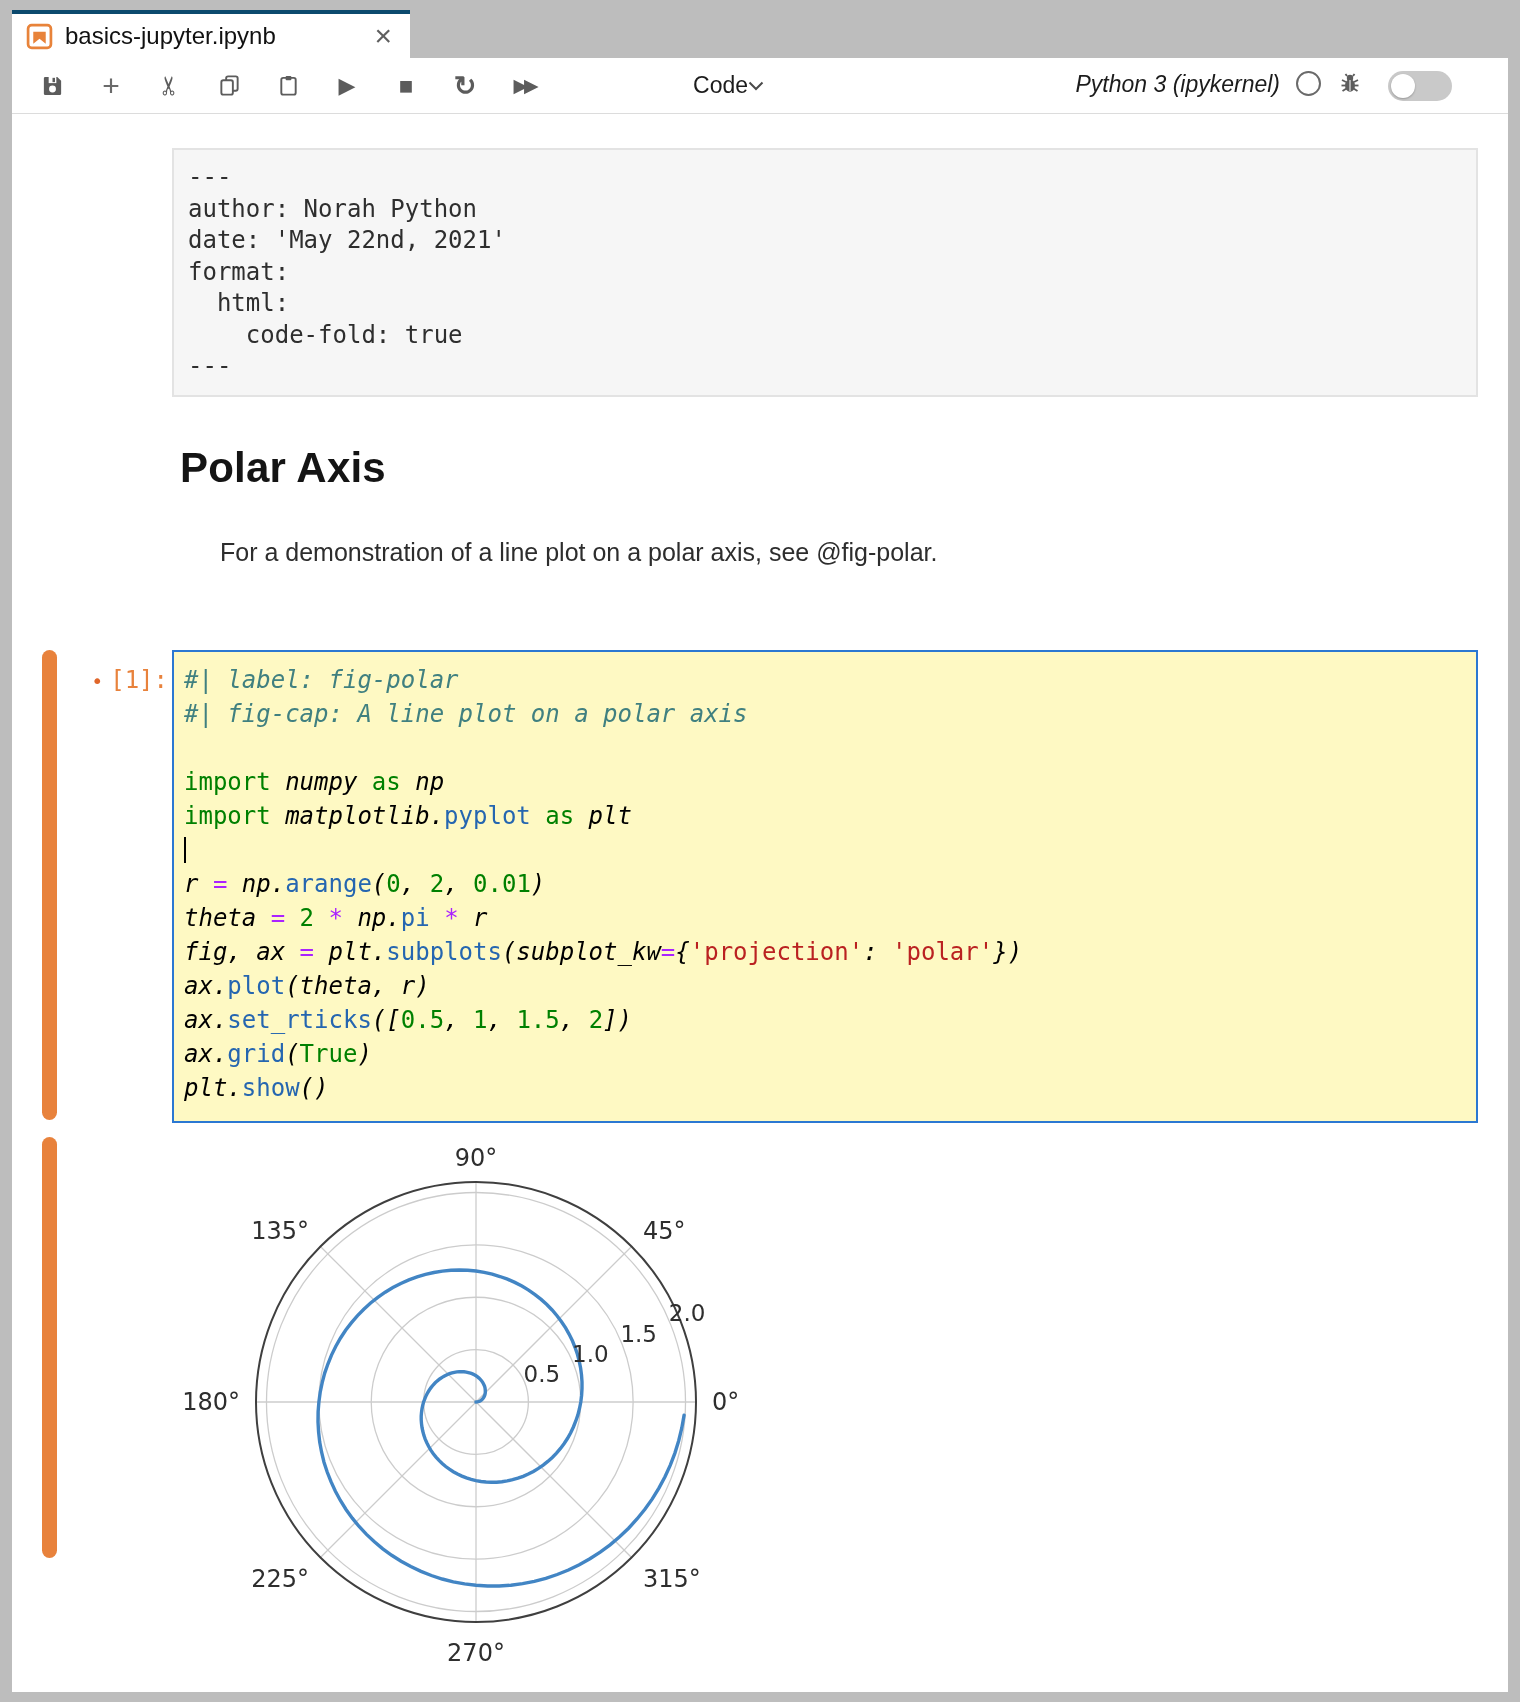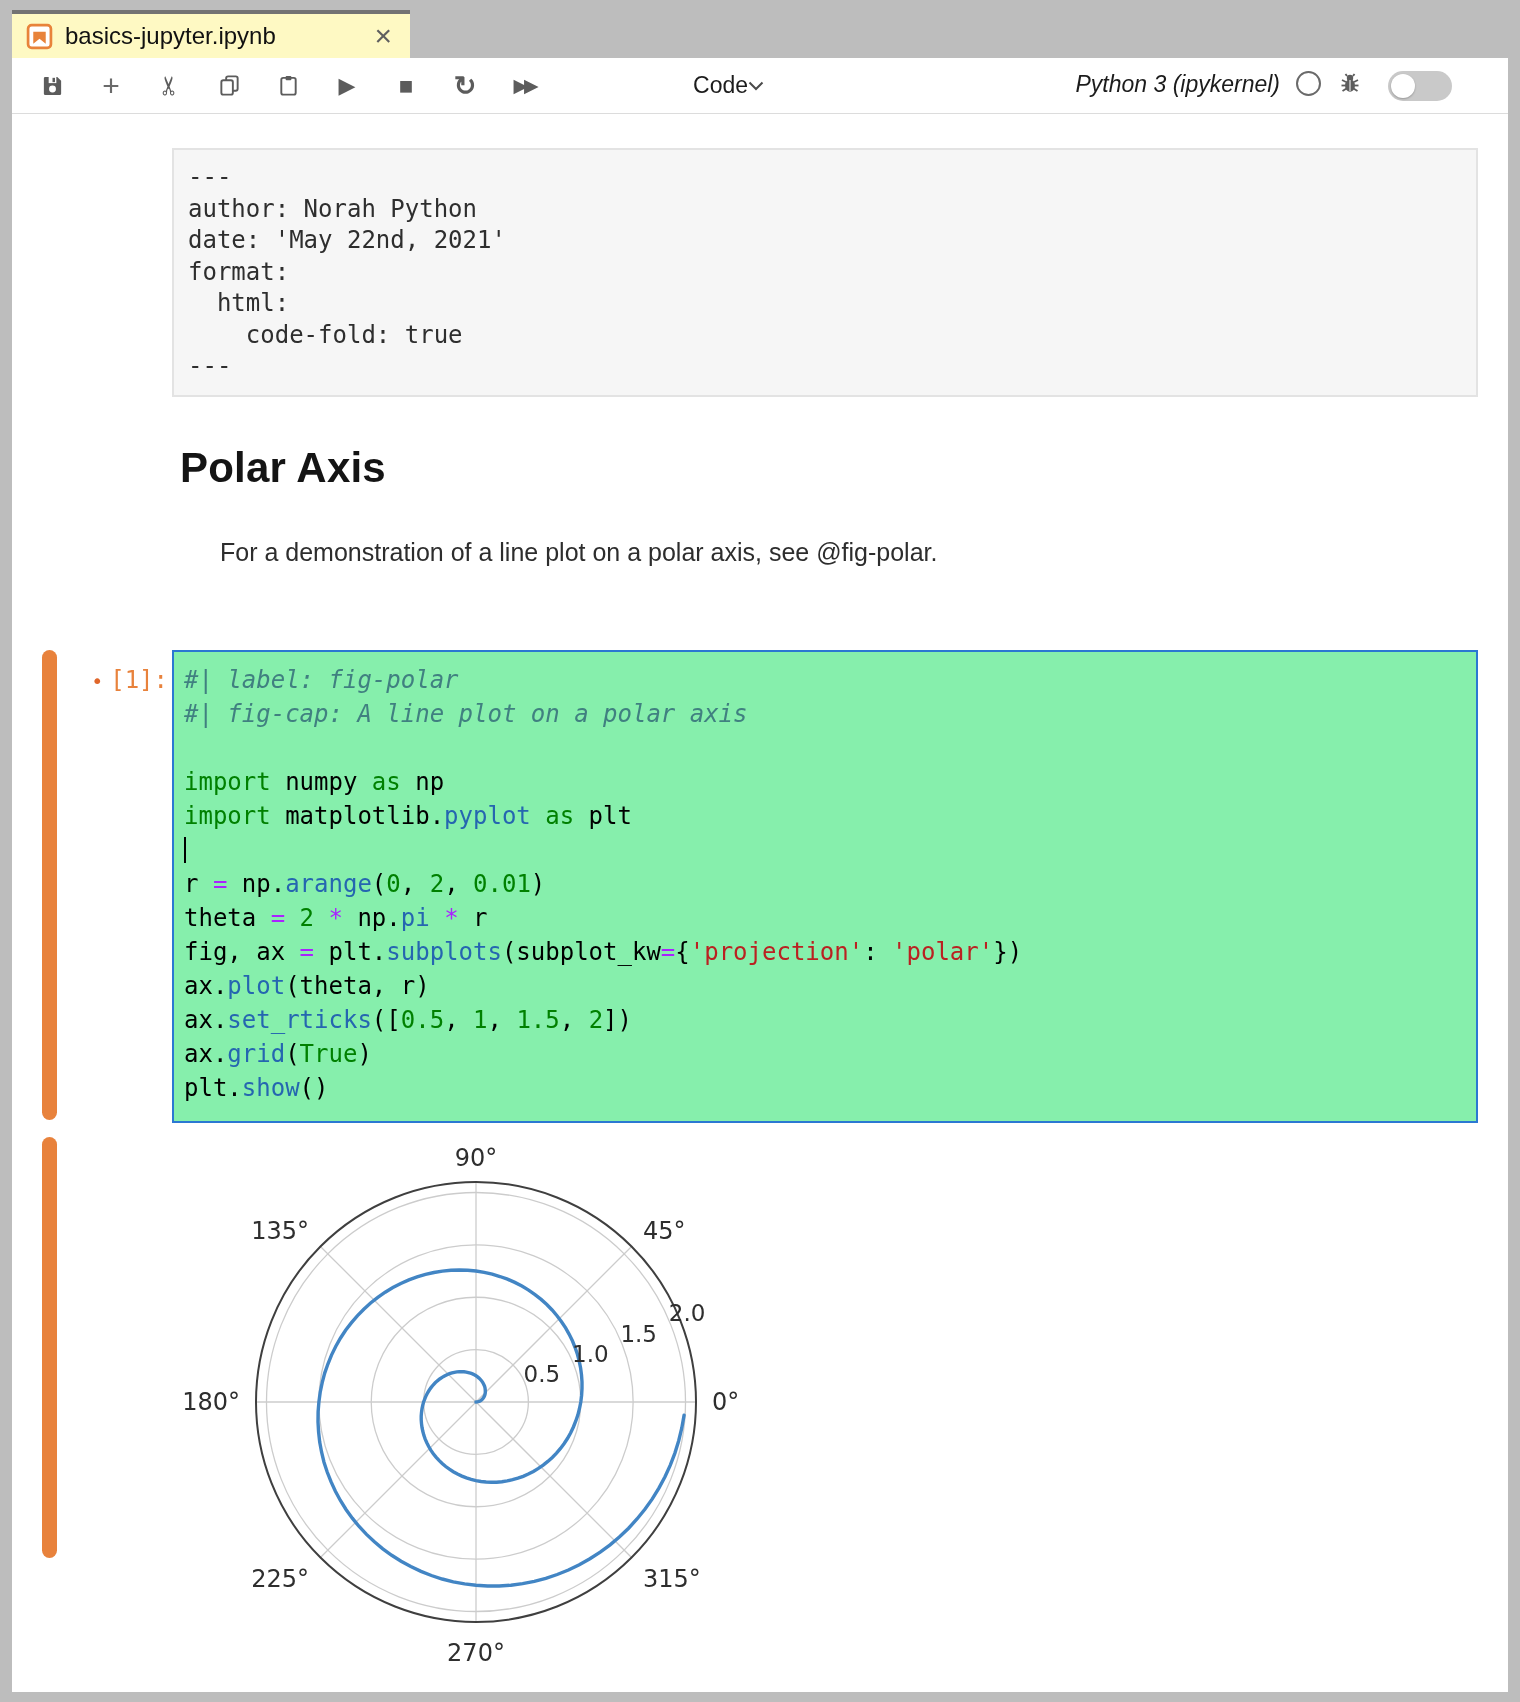--- a/index.html
+++ b/index.html
@@ -1,22 +1,22 @@
 <!DOCTYPE html>
 <html><head>
 <meta charset="utf-8">
 <style>
   * { margin:0; padding:0; box-sizing:border-box; }
   html,body { width:1520px; height:1702px; overflow:hidden; background:#bdbdbd;
               font-family:"Liberation Sans", sans-serif; }
 
   
   .tabbar { position:absolute; left:12px; top:10px; width:1496px; height:48px; }
-  .tab { position:absolute; left:0; top:0; width:398px; height:48px; background:#fef9c3;
-         border-top:4px solid #737373; display:flex; align-items:center; padding:0 14px; }
+  .tab { position:absolute; left:0; top:0; width:398px; height:48px; background:#ffffff;
+         border-top:4px solid #0c4a6e; display:flex; align-items:center; padding:0 14px; }
   .tab-title { font-size:24px; color:#111; margin-left:12px; flex:1; white-space:nowrap; }
   .tab-close { font-size:30px; color:#5f5f5f; line-height:1; margin-right:4px; cursor:pointer; }
 
   
   .toolbar { position:absolute; left:12px; top:58px; width:1496px; height:56px; background:#fff;
              border-bottom:1px solid #dcdcdc; display:flex; align-items:center; padding-left:27px; }
   .tbtn { width:26px; height:30px; display:flex; align-items:center; justify-content:center;
           margin-right:33px; color:#5c5c5c; font-size:21px; cursor:pointer; flex:0 0 auto; }
   .tbtn.glyph-run { font-size:22px; }
   .tbtn.glyph-stop { font-size:24px; }
@@ -53,31 +53,31 @@
                cursor:pointer; }
   .collapser.bar1 { top:536px; height:470px; }
   .collapser.bar2 { top:1023px; height:421px; }
 
   .prompt { position:absolute; left:40px; top:549px; width:116px; text-align:right;
             font-family:"DejaVu Sans Mono", monospace; font-size:24px; line-height:34px;
             color:#e8823c; white-space:nowrap; }
   .prompt .dot { color:#e0662a; font-size:20px; margin-right:7px; }
 
   .code-cell { position:absolute; left:160px; top:536px; width:1306px; height:473px;
-               border:2.2px solid #2b78d2; background:#86efac; padding:11px 0 0 10px;
+               border:2.2px solid #2b78d2; background:#fef9c3; padding:11px 0 0 10px;
                font-family:"DejaVu Sans Mono", monospace; font-size:24px; line-height:34px;
                white-space:pre; overflow:hidden; cursor:text; }
   .cl { height:34px; }
   .t-cm  { color:#408080; font-style:italic; }
   .t-kw  { color:#008000; font-weight:normal; }
   .t-prop{ color:#2566b0; }
   .t-op  { color:#aa22ff; }
   .t-num { color:#008000; }
   .t-str { color:#ba2121; }
-  .t-tx  { color:#000; }
+  .t-tx  { color:#000;font-style:italic; }
   .cursor{ display:inline-block; width:2px; height:26px; background:#000; vertical-align:-5px; }
 
   .figure-svg { position:absolute; left:162px; top:1018px; }
 </style>
 </head>
 <body>
 
 <div class="tabbar">
   <div class="tab">
     <span style="display:flex;">

